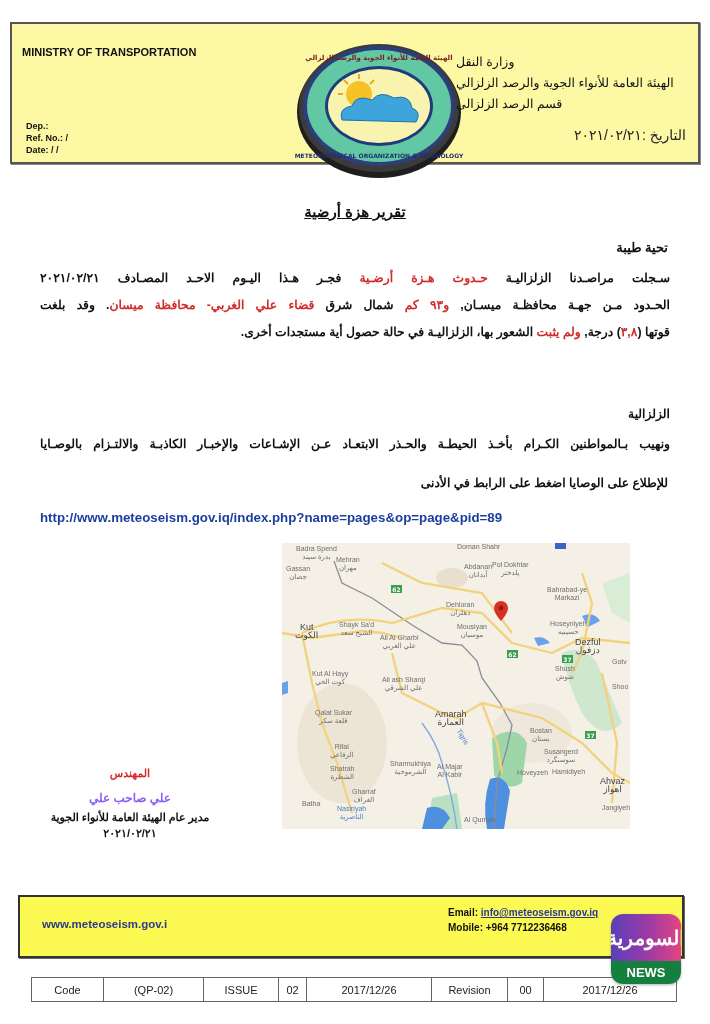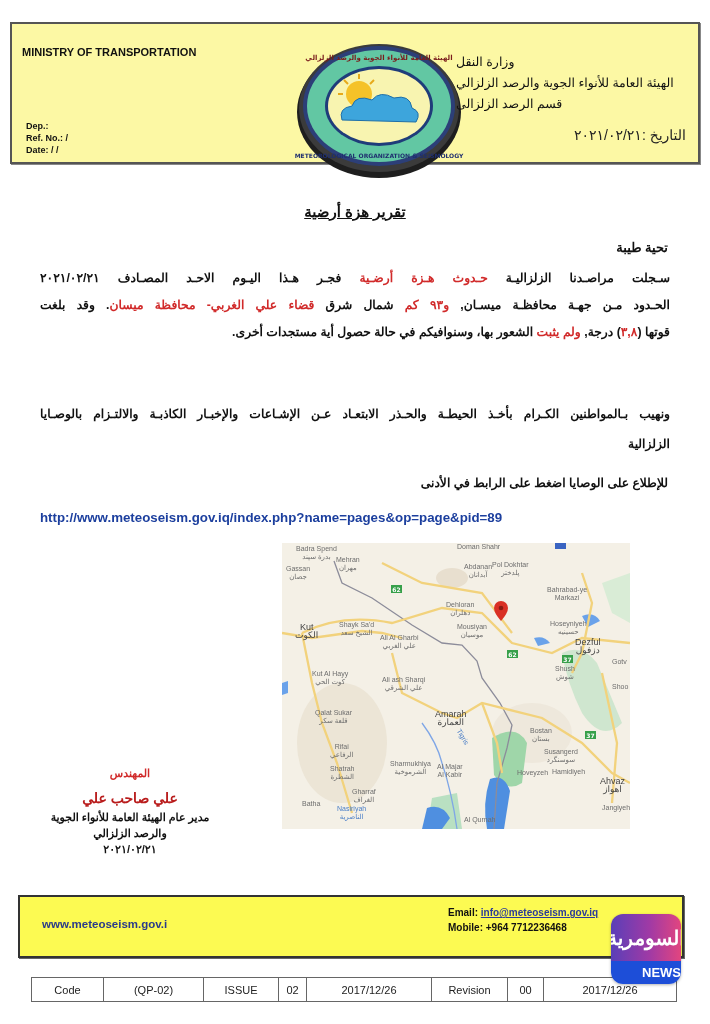--- a/index.html
+++ b/index.html
@@ -46,21 +46,21 @@
     
     .map { position: absolute; left: 282px; top: 543px; width: 348px; height: 286px; overflow: hidden; background: #f3efe4; }
     .map svg { display: block; }
     .map-label { position: absolute; font-size: 7px; color: #6d6d6d; line-height: 8px; text-align: center; white-space: nowrap; }
     .map-label.big { font-size: 9px; color: #444; }
     .map-label.blue { color: #4a7ec7; }
 
     
     .signature { position: absolute; left: 20px; top: 765px; width: 220px; text-align: center; direction: rtl; }
     .sig-role { color: #d12a2a; font-weight: bold; font-size: 11px; line-height: 16px; }
-    .sig-name { font-weight: bold; font-size: 14px; line-height: 22px; margin-top: 6px; color: #b91c1c; }
+    .sig-name { font-weight: bold; font-size: 12px; line-height: 22px; margin-top: 6px; color: #8b5cf6; }
     .sig-line { font-weight: bold; font-size: 11px; line-height: 16px; color: #111; }
 
     
     .footer-box {
       position: absolute; left: 18px; top: 895px; width: 666px; height: 63px;
       background: #fcfa52; border: 2px solid #333; box-shadow: 1px 1px 0 #666;
     }
     .footer-web { position: absolute; left: 22px; top: 21px; color: #2a3a8a; font-weight: bold; font-size: 11.5px; }
     .footer-contact { position: absolute; left: 428px; top: 8px; font-weight: bold; font-size: 10px; line-height: 15px; color: #111; }
     .footer-contact a { color: #2a3a9a; text-decoration: underline; }
@@ -68,21 +68,21 @@
     
     .code-table {
       position: absolute; left: 31px; top: 977px; width: 646px; height: 24px;
       border-collapse: collapse; font-size: 11px; color: #222;
     }
     .code-table td { border: 1px solid #666; text-align: center; padding: 0; height: 24px; }
 
     
     .watermark { position: absolute; left: 611px; top: 914px; width: 70px; height: 70px; border-radius: 12px; overflow: hidden; box-shadow: 0 1px 3px rgba(0,0,0,0.3); }
     .wm-top { height: 47px; background: linear-gradient(90deg, #5a3fb8 0%, #a03aa5 55%, #e2457f 100%); color: #fff; display: flex; align-items: center; justify-content: center; font-weight: bold; font-size: 20px; direction: rtl; }
-    .wm-bottom { height: 23px; background: #1d4ed8; color: #fff; font-weight: bold; font-size: 13px; text-align: right; line-height: 23px; }
+    .wm-bottom { height: 23px; background: #15803d; color: #fff; font-weight: bold; font-size: 13px; text-align: center; line-height: 23px; }
   </style>
 </head>
 <body>
 
 <div class="header-box">
   <div class="hdr-en">
     <div>MINISTRY OF TRANSPORTATION</div>
   </div>
   <div class="hdr-meta">
     <div>Dep.:</div>
@@ -121,26 +121,26 @@
   </div>
   <div class="hdr-date">التاريخ :٢٠٢١/٠٢/٢١</div>
 </div>
 
 <div class="doc-title">تقرير هزة أرضية</div>
 <div class="greeting">تحية طيبة</div>
 
 <div class="para para1">
   <span class="line"><span>سـجلت مراصـدنا الزلزاليـة </span><span class="red">حـدوث هـزة أرضـية</span><span> فجـر هـذا اليـوم الاحـد المصـادف ٢٠٢١/٠٢/٢١</span></span>
   <span class="line"><span>الحـدود مـن جهـة محافظـة ميسـان, </span><span class="red">و٩٣ كم</span><span> شمال شرق </span><span class="red">قضاء علي الغربي- محافظة ميسان</span><span>. وقد بلغت</span></span>
-  <span class="line last"><span>قوتها (</span><span class="red">٣,٨</span><span>) درجة, </span><span class="red">ولم يثبت</span><span> الشعور بها، وسنوافيكم في حالة حصول أية مستجدات أخرى.</span></span>
+  <span class="line last"><span>قوتها (</span><span class="red">٣,٨</span><span>) درجة, </span><span class="red">ولم يثبت</span><span> الشعور بها، الزلزاليـة في حالة حصول أية مستجدات أخرى.</span></span>
 </div>
 
 <div class="para para2">
+  <span class="line last">الزلزالية</span>
   <span class="line">ونهيب بـالمواطنين الكـرام بأخـذ الحيطـة والحـذر الابتعـاد عـن الإشـاعات والإخبـار الكاذبـة والالتـزام بالوصـايا</span>
-  <span class="line last">الزلزالية</span>
 </div>
 
 <div class="instruction">للإطلاع على الوصايا اضغط على الرابط في الأدنى</div>
 <a class="link">http://www.meteoseism.gov.iq/index.php?name=pages&amp;op=page&amp;pid=89</a>
 
 <div class="map">
   <svg width="348" height="286" viewBox="0 0 348 286">
     <rect width="348" height="286" fill="#f4f0e6"></rect>
 
     <ellipse cx="170" cy="35" rx="16" ry="10" fill="#e8dfcf"></ellipse>
@@ -226,21 +226,20 @@
   <div class="map-label" style="left:320px;top:261px;">Jangiyeh</div>
   <div class="map-label blue" style="left:55px;top:262px;">Nasiriyah<br>الناصرية</div>
   <div class="map-label" style="left:182px;top:273px;">Al Qurnah</div>
   <div class="map-label" style="left:20px;top:257px;">Batha</div>
 </div>
 
 <div class="signature">
   <div class="sig-role">المهندس</div>
   <div class="sig-name">علي صاحب علي</div>
   <div class="sig-line">مدير عام الهيئة العامة للأنواء الجوية</div>
-  <div class="sig-line">والرصد الزلزالي</div>
   <div class="sig-line">٢٠٢١/٠٢/٢١</div>
 </div>
 
 <div class="footer-box">
   <div class="footer-web">www.meteoseism.gov.i</div>
   <div class="footer-contact">
     <div><span>Email: </span><a>info@meteoseism.gov.iq</a></div>
     <div>Mobile: +964 7712236468</div>
   </div>
 </div>

